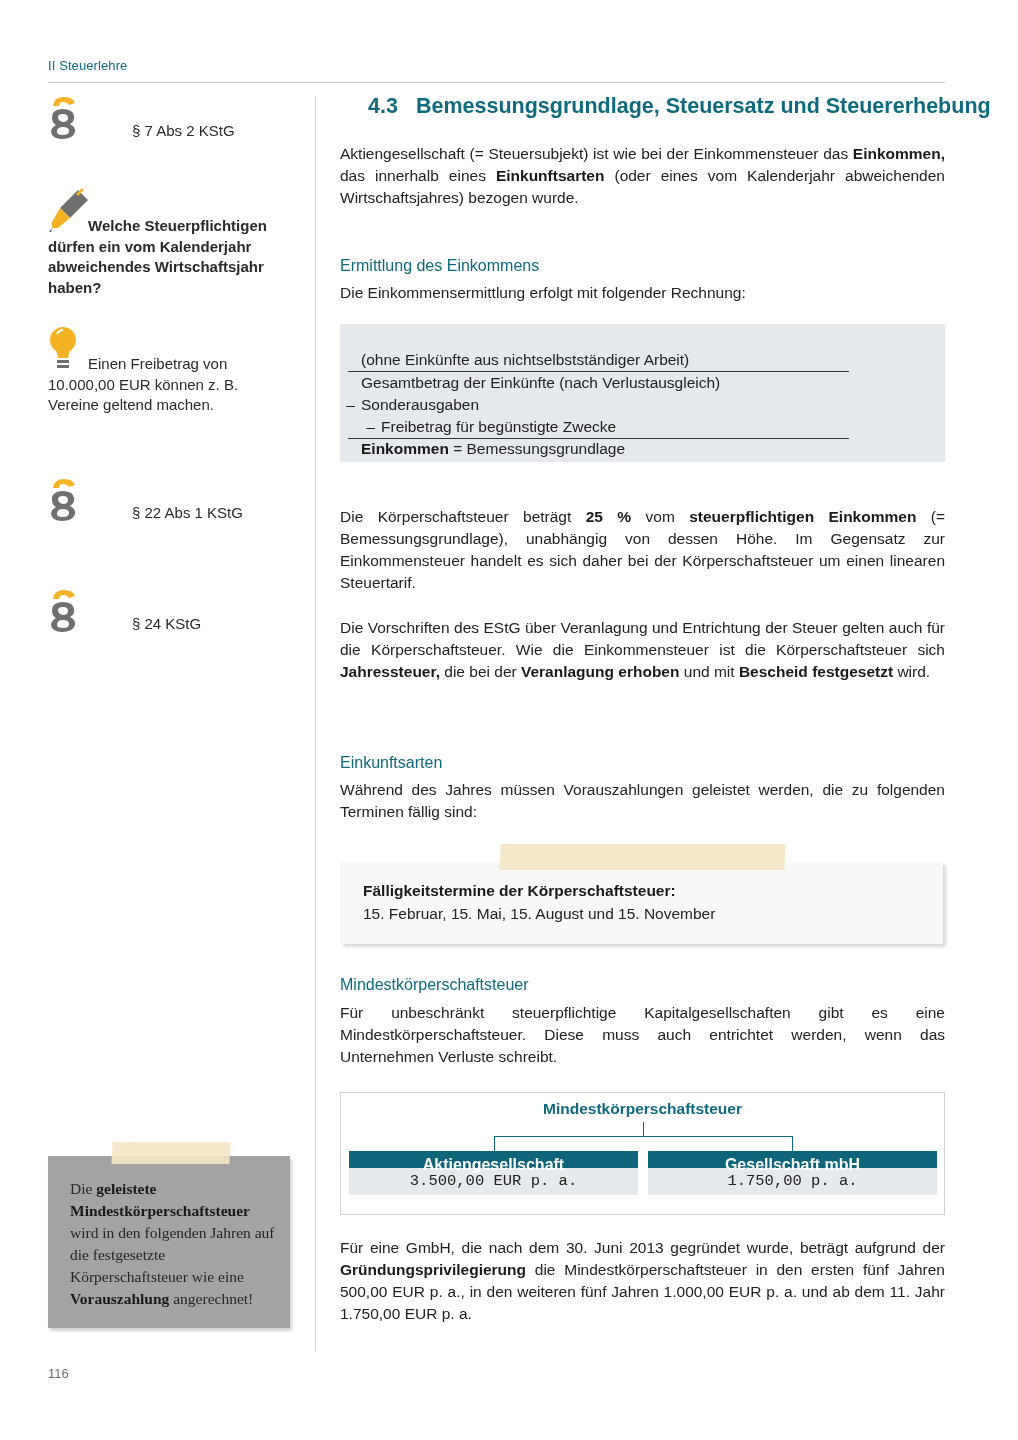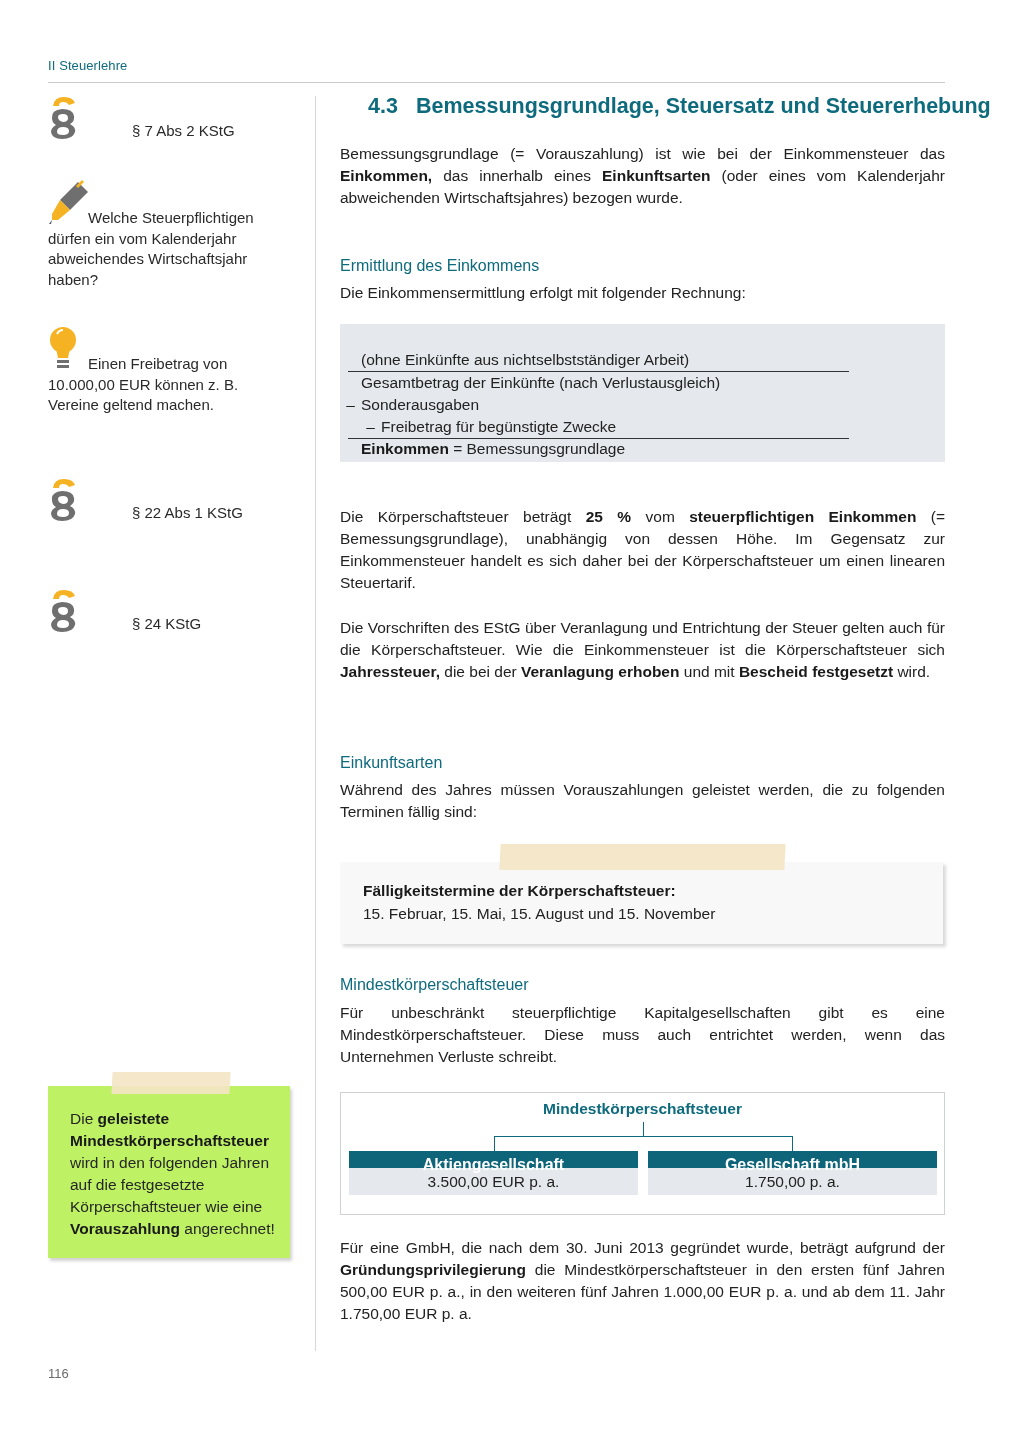--- a/index.html
+++ b/index.html
@@ -34,23 +34,24 @@
   .para-icon svg { position: absolute; left: 0; top: 0; }
   .para-ref {
     display: inline-block; font-size: 15px; color: #2a2a2a;
     vertical-align: bottom; margin-bottom: -1px; margin-left: 48px;
   }
   .icon-pen, .icon-bulb { display: block; width: 44px; height: 46px; margin-bottom: -18px; }
   .margin-text { padding-left: 0; }
   .margin-text .indent { display: inline-block; width: 40px; }
 
   .sticky-note {
-    position: absolute; left: 48px; top: 1086px; width: 242px; height: 172px;
-    background: #bef264;
+    position: absolute; left: 48px; top: 1156px; width: 242px; height: 172px;
+    background: #a3a3a3;
     box-shadow: 2px 3px 3px rgba(0,0,0,0.18);
+    font-family: Liberation Serif, serif;
   }
   .tape {
     position: absolute; background: #f4e6c4; opacity: 0.9;
     transform: skewX(-3deg);
   }
   .sticky-note .tape { left: 64px; top: -14px; width: 118px; height: 22px; }
   .sticky-text {
     position: absolute; left: 22px; top: 22px; width: 205px;
     font-size: 15.5px; line-height: 22px; color: #262626;
   }
@@ -111,40 +112,40 @@
   .tree-h { position: absolute; left: 153px; top: 43px; width: 299px; height: 1px; background: #0e6a7d; }
   .tree-l { position: absolute; left: 153px; top: 43px; width: 1px; height: 15px; background: #0e6a7d; }
   .tree-r { position: absolute; left: 451px; top: 43px; width: 1px; height: 15px; background: #0e6a7d; }
   .comp-card { position: absolute; top: 58px; width: 289px; }
   .comp-head {
     background: #0e6479; color: #fff; text-align: center;
     font-size: 16px; font-weight: bold; height: 17px; line-height: 27px;
   }
   .comp-val {
     background: #e5e9ed; color: #222; text-align: center;
-    font-size: 15.5px; height: 27px; line-height: 27px;
+    font-size: 15.5px; height: 27px; line-height: 27px; font-family: Liberation Mono, monospace;
   }
 </style>
 </head>
 <body>
 
 <div class="running-head">II  Steuerlehre</div>
 <div class="top-rule"></div>
 <div class="col-divider"></div>
 
 <div class="margin-note" style="top:94px;">
   <span class="para-icon">
     <svg width="30" height="46" viewBox="0 0 30 46">
       <path d="M5 12 Q6 3 16 3 Q25 3 27 9 L21 11 Q19 8 15 8 Q11 8 11 12 Z" fill="#f5b323"></path>
       <path d="M4 24 Q3 16 14 15 Q25 15 26 22 Q27 27 22 30 Q28 33 27 38 Q25 45 14 45 Q4 45 3 38 Q3 34 8 31 Q4 29 4 24 Z M10 23 Q10 27 15 28 Q20 28 20 24 Q20 20 15 20 Q10 20 10 23 Z M9 38 Q9 41 15 41 Q21 41 21 37 Q21 33 15 33 Q9 33 9 38 Z" fill="#6f6f6f"></path>
     </svg>
   </span><span class="para-ref">§ 7 Abs 2 KStG</span>
 </div>
 
-<div class="margin-note" style="top:180px;">
+<div class="margin-note" style="top:188px;font-weight:bold;">
   <span class="icon-pen">
     <svg width="44" height="46" viewBox="0 0 44 46">
       <path d="M30 2 L40 12 L22 30 L12 20 Z" fill="#6f6f6f"></path>
       <path d="M28 6 L34 0 L36 2 L30 8 Z" fill="#f5b323"></path>
       <path d="M12 20 L22 30 L10 40 L4 40 L4 34 Z" fill="#f5b323"></path>
       <path d="M4 40 L1 44 L3 44 Z" fill="#555"></path>
     </svg>
   </span>
   <div class="margin-text"><span class="indent"></span><span>Welche Steuerpflichtigen dürfen ein vom Kalenderjahr abweichendes Wirtschaftsjahr haben?</span></div>
 </div>
@@ -184,21 +185,21 @@
   <div class="tape"></div>
   <div class="sticky-text"><span>Die </span><b>geleistete Mindestkörperschaftsteuer</b><span> wird in den folgenden Jahren auf die festgesetzte Körperschaftsteuer wie eine </span><b>Vorauszahlung</b><span> angerechnet!</span></div>
 </div>
 
 <div class="page-number">116</div>
 
 <h1 class="section-title">
   <span class="num">4.3</span><span>Bemessungsgrundlage, Steuersatz und Steuererhebung</span>
 </h1>
 
-<p class="main body-text" style="top:143px;"><span>Bemessungsgrundlage (= Vorauszahlung) ist wie bei der Einkommensteuer das </span><b>Einkommen,</b><span> das innerhalb eines </span><b>Einkunftsarten</b><span> (oder eines vom Kalenderjahr abweichenden Wirtschaftsjahres) bezogen wurde.</span></p>
+<p class="main body-text" style="top:143px;"><span>Aktiengesellschaft (= Steuersubjekt) ist wie bei der Einkommensteuer das </span><b>Einkommen,</b><span> das innerhalb eines </span><b>Einkunftsarten</b><span> (oder eines vom Kalenderjahr abweichenden Wirtschaftsjahres) bezogen wurde.</span></p>
 
 <div class="main subhead" style="top:255px;">Ermittlung des Einkommens</div>
 <p class="main body-text" style="top:282px;">Die Einkommensermittlung erfolgt mit folgender Rechnung:</p>
 
 <div class="calc-box">
   <div class="calc-row" style="top:25px;"><span class="op"></span><b></b><span>(ohne Einkünfte aus nichtselbstständiger Arbeit)</span></div>
   <div class="calc-line" style="top:47px;"></div>
   <div class="calc-row" style="top:48px;"><span class="op"></span><b></b><span>Gesamtbetrag der Einkünfte (nach Verlustausgleich)</span></div>
   <div class="calc-row" style="top:70px;"><span class="op">–</span><b></b><span>Sonderausgaben</span></div>
   <div class="calc-row" style="top:92px;margin-left:20px;"><span class="op">–</span><b></b><span>Freibetrag für begünstigte Zwecke</span></div>

